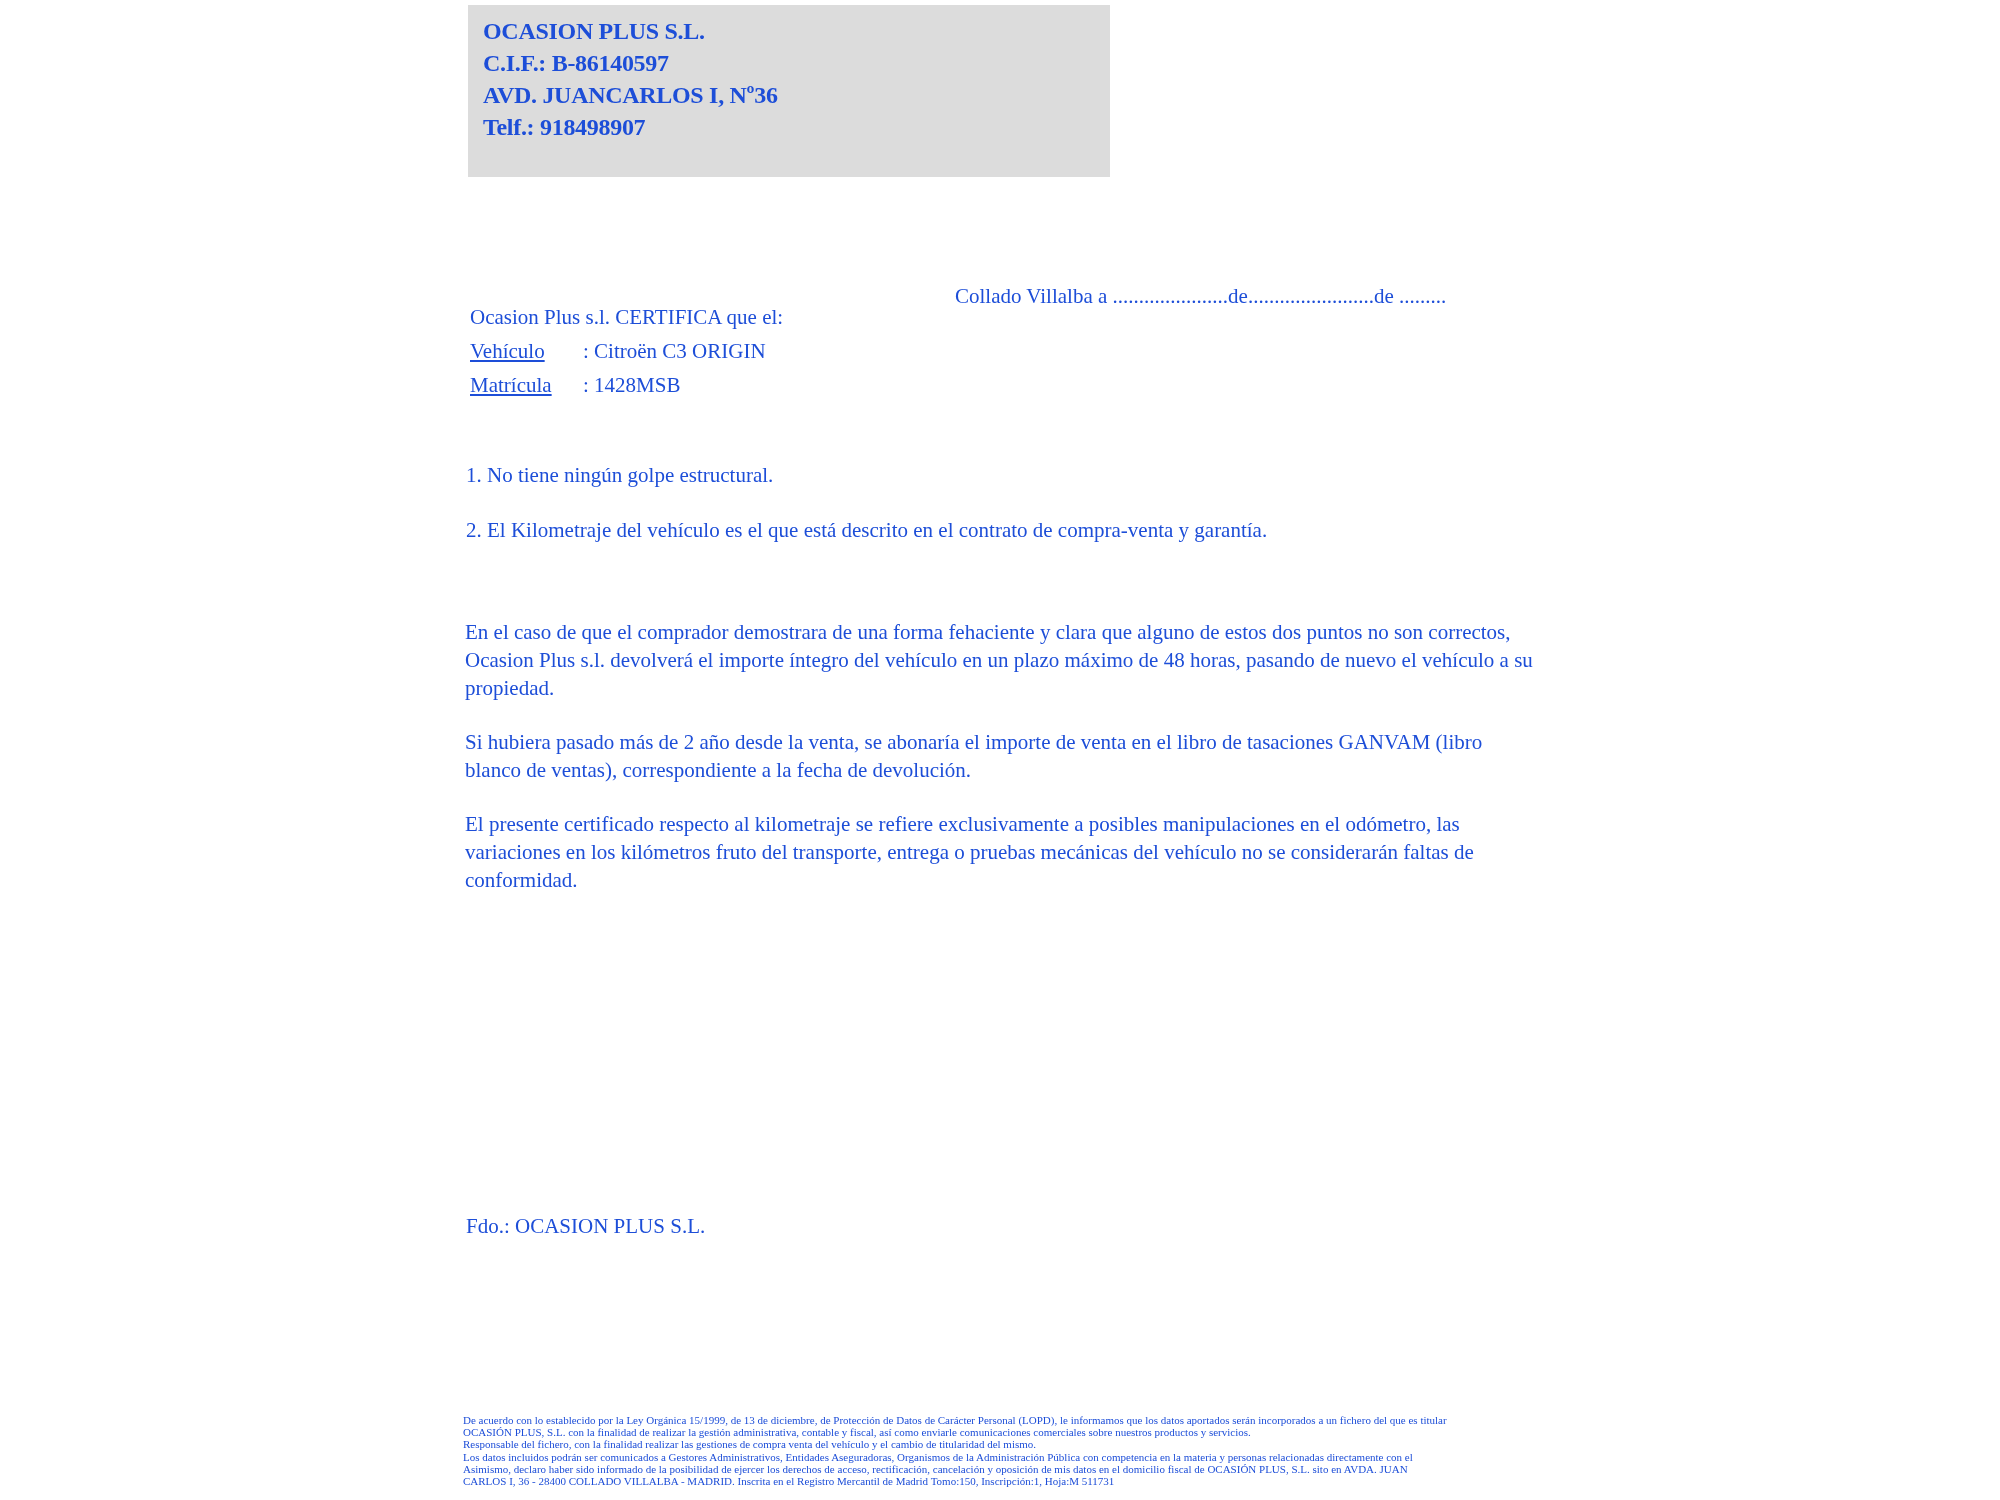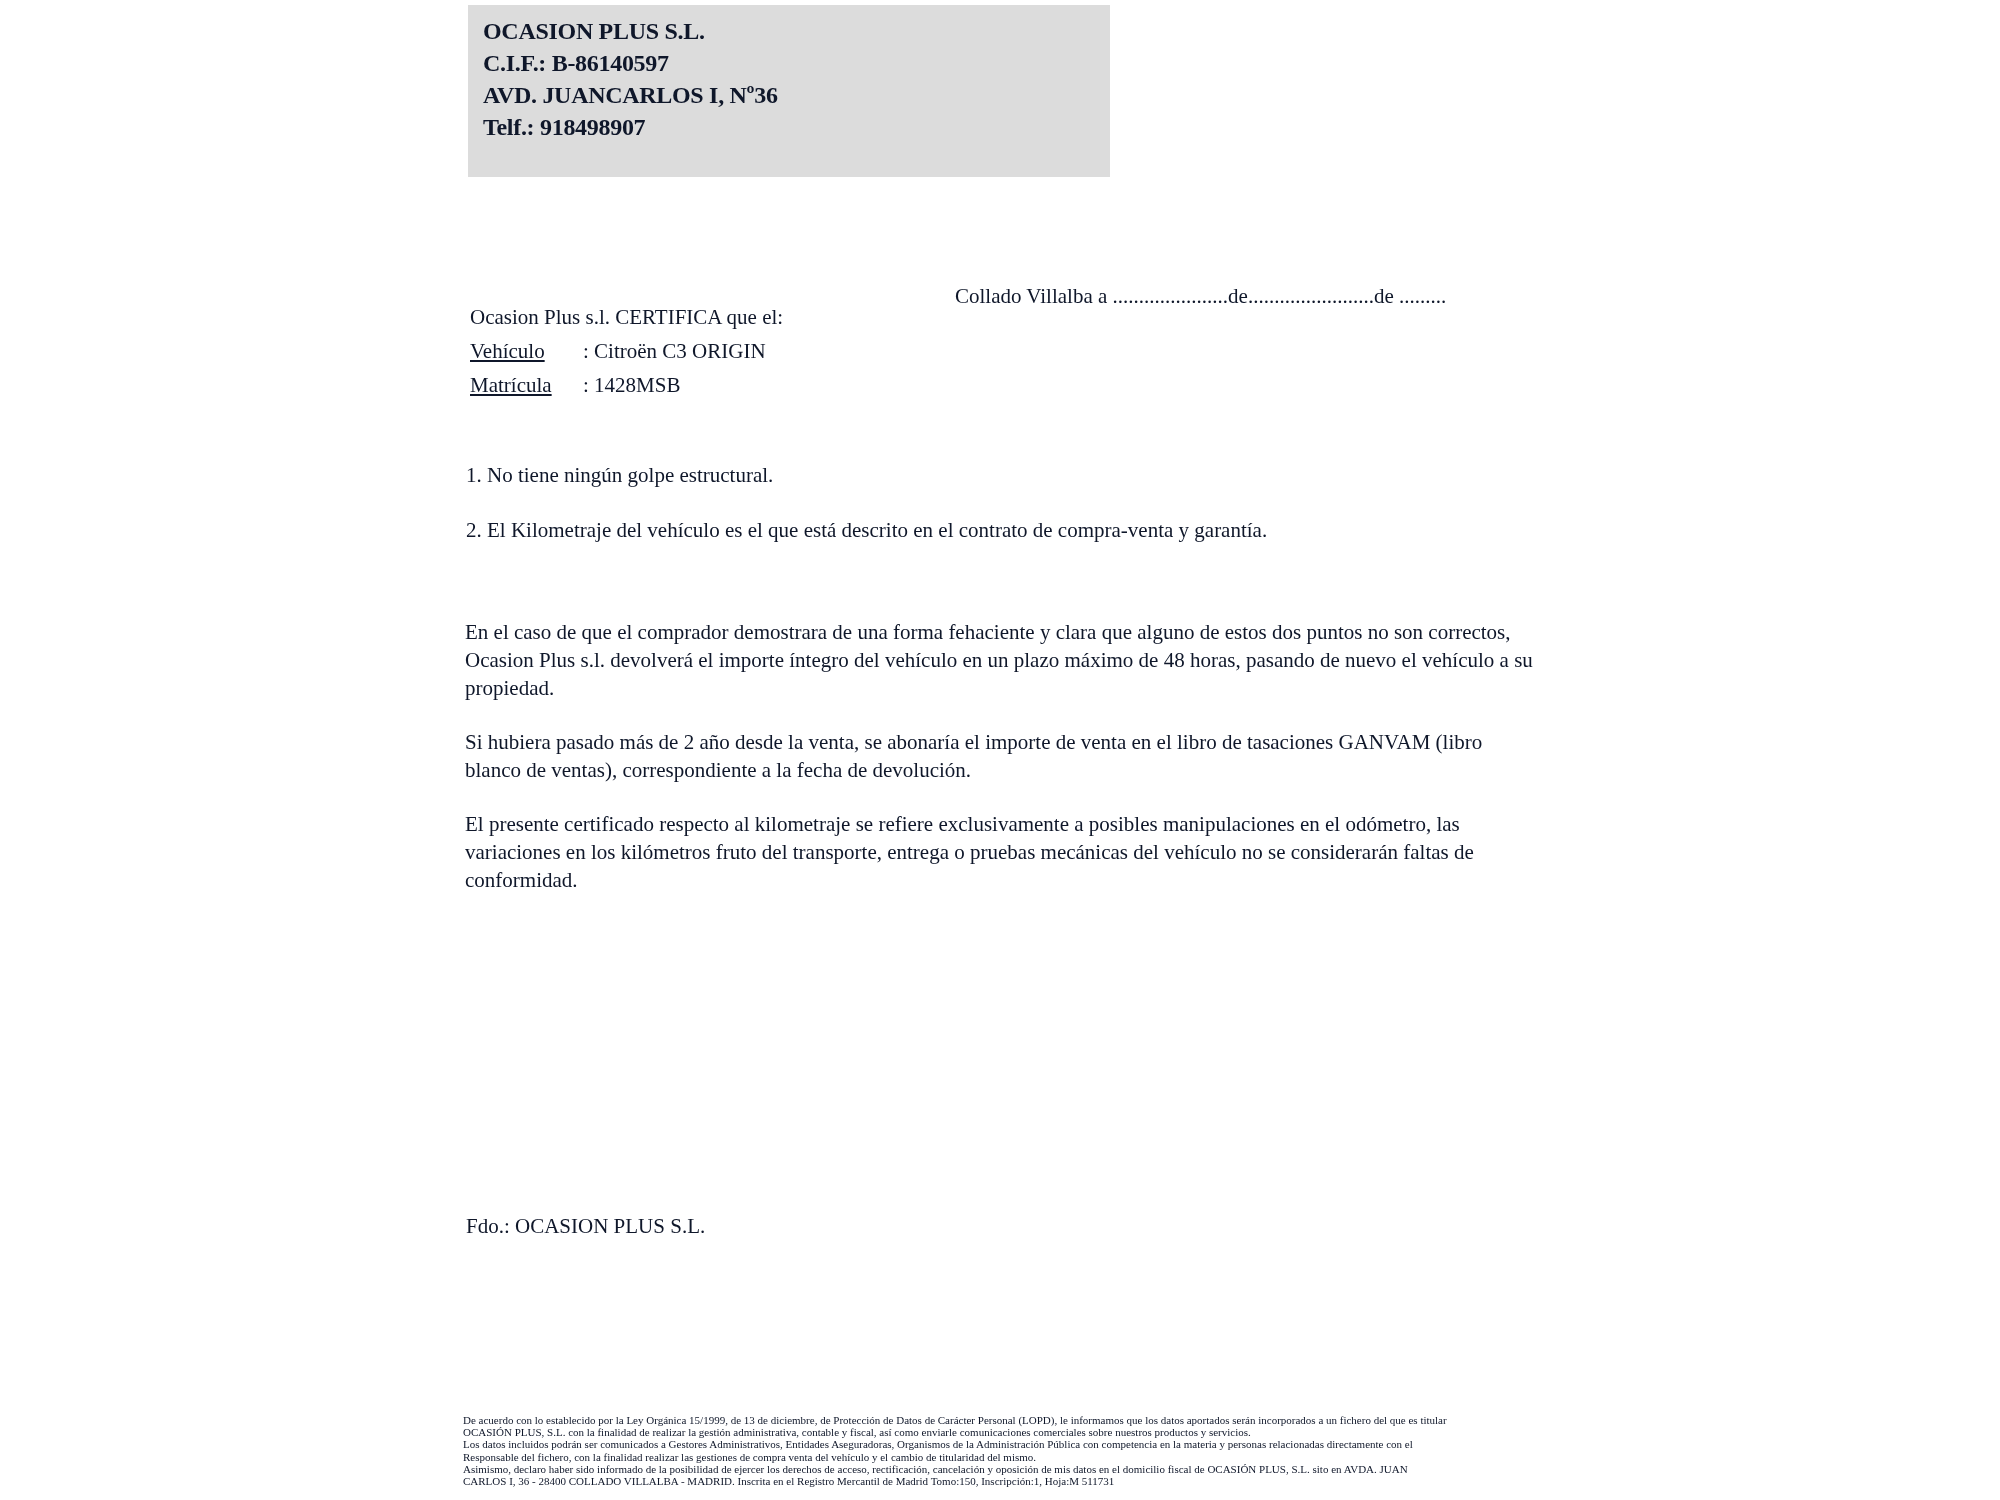--- a/index.html
+++ b/index.html
@@ -6,21 +6,21 @@
     margin: 0;
     padding: 0;
     background: #ffffff;
   }
   .page {
     position: relative;
     width: 2000px;
     height: 1500px;
     background: #ffffff;
     font-family: "Liberation Serif", "DejaVu Serif", serif;
-    color: #0f172a;
+    color: #1d4ed8;
     overflow: hidden;
   }
   
   .header-box {
     position: absolute;
     left: 468px;
     top: 5px;
     width: 642px;
     height: 172px;
     background: #dcdcdc;
@@ -137,19 +137,19 @@
     <p>En el caso de que el comprador demostrara de una forma fehaciente y clara que alguno de estos dos puntos no son correctos, Ocasion Plus s.l. devolverá el importe íntegro del vehículo en un plazo máximo de 48 horas, pasando de nuevo el vehículo a su propiedad.</p>
     <p>Si hubiera pasado más de 2 año desde la venta, se abonaría el importe de venta en el libro de tasaciones GANVAM (libro blanco de ventas), correspondiente a la fecha de devolución.</p>
     <p>El presente certificado respecto al kilometraje se refiere exclusivamente a posibles manipulaciones en el odómetro, las variaciones en los kilómetros fruto del transporte, entrega o pruebas mecánicas del vehículo no se considerarán faltas de conformidad.</p>
   </div>
 
   <div class="signature">Fdo.: OCASION PLUS S.L.</div>
 
   <div class="footer">
     <div class="fline">De acuerdo con lo establecido por la Ley Orgánica 15/1999, de 13 de diciembre, de Protección de Datos de Carácter Personal (LOPD), le informamos que los datos aportados serán incorporados a un fichero del que es titular</div>
     <div class="fline">OCASIÓN PLUS, S.L. con la finalidad de realizar la gestión administrativa, contable y fiscal, así como enviarle comunicaciones comerciales sobre nuestros productos y servicios.</div>
+    <div class="fline">Responsable del fichero, con la finalidad realizar las gestiones de compra venta del vehículo y el cambio de titularidad del mismo.</div>
     <div class="fline">Los datos incluidos podrán ser comunicados a Gestores Administrativos, Entidades Aseguradoras, Organismos de la Administración Pública con competencia en la materia y personas relacionadas directamente con el</div>
-    <div class="fline">Responsable del fichero, con la finalidad realizar las gestiones de compra venta del vehículo y el cambio de titularidad del mismo.</div>
     <div class="fline">Asimismo, declaro haber sido informado de la posibilidad de ejercer los derechos de acceso, rectificación, cancelación y oposición de mis datos en el domicilio fiscal de OCASIÓN PLUS, S.L. sito en AVDA. JUAN</div>
     <div class="fline">CARLOS I, 36 - 28400 COLLADO VILLALBA - MADRID. Inscrita en el Registro Mercantil de Madrid Tomo:150, Inscripción:1, Hoja:M 511731</div>
   </div>
 
 </div>
 
 </body></html>

